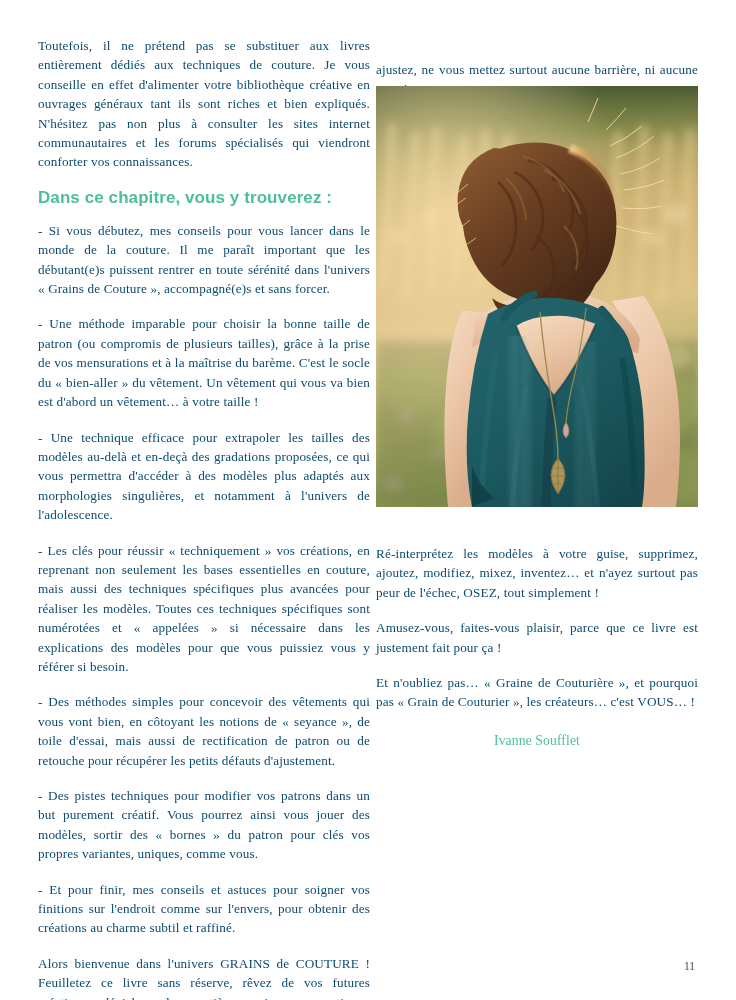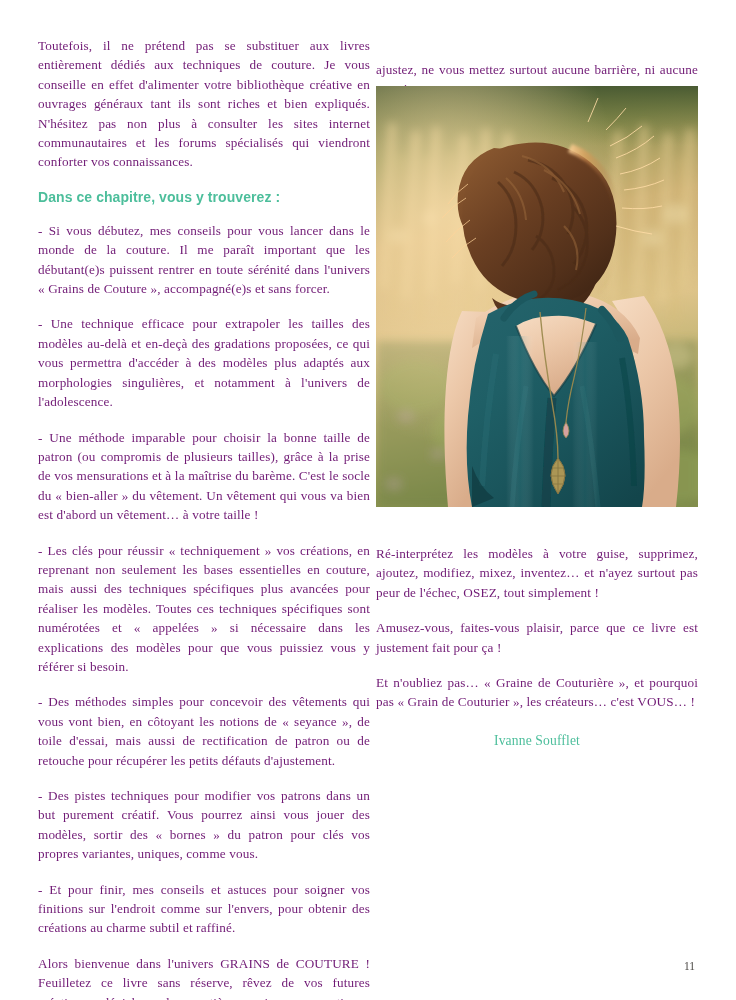--- a/index.html
+++ b/index.html
@@ -31,30 +31,30 @@
     width: 322px;
     margin-top: 24px;
   }
 
   p.body {
     margin: 0 0 16px 0;
     font-size: 13.2px;
     line-height: 19.4px;
     text-align: justify;
     text-justify: inter-word;
-    color: #701a75;
+    color: #0c4a6e;
     letter-spacing: 0.01em;
     hyphens: none;
   }
   p.body:last-child { margin-bottom: 0; }
 
   h2.section-heading {
     margin: 4px 0 14px 0;
     font-family: "Liberation Sans", "DejaVu Sans", sans-serif;
-    font-size: 14px;
+    font-size: 17px;
     font-weight: bold;
     line-height: 19px;
     color: #4cbe9b;
     letter-spacing: 0.005em;
   }
 
   .signature {
     margin-top: 20px;
     text-align: center;
     font-size: 13.6px;
@@ -89,22 +89,22 @@
 <body>
 
 <div class="page">
 
   <div class="col col-left">
     <p class="body">Toutefois, il ne prétend pas se substituer aux livres entièrement dédiés aux techniques de couture. Je vous conseille en effet d'alimenter votre bibliothèque créative en ouvrages généraux tant ils sont riches et bien expliqués. N'hésitez pas non plus à consulter les sites internet communautaires et les forums spécialisés qui viendront conforter vos connaissances.</p>
 
     <h2 class="section-heading">Dans ce chapitre, vous y trouverez :</h2>
 
     <p class="body">- Si vous débutez, mes conseils pour vous lancer dans le monde de la couture. Il me paraît important que les débutant(e)s puissent rentrer en toute sérénité dans l'univers « Grains de Couture », accompagné(e)s et sans forcer.</p>
+    <p class="body">- Une méthode imparable pour choisir la bonne taille de patron (ou compromis de plusieurs tailles), grâce à la prise de vos mensurations et à la maîtrise du barème. C'est le socle du « bien-aller » du vêtement. Un vêtement qui vous va bien est d'abord un vêtement… à votre taille !</p>
     <p class="body">- Une technique efficace pour extrapoler les tailles des modèles au-delà et en-deçà des gradations proposées, ce qui vous permettra d'accéder à des modèles plus adaptés aux morphologies singulières, et notamment à l'univers de l'adolescence.</p>
-    <p class="body">- Une méthode imparable pour choisir la bonne taille de patron (ou compromis de plusieurs tailles), grâce à la prise de vos mensurations et à la maîtrise du barème. C'est le socle du « bien-aller » du vêtement. Un vêtement qui vous va bien est d'abord un vêtement… à votre taille !</p>
     <p class="body">- Les clés pour réussir « techniquement » vos créations, en reprenant non seulement les bases essentielles en couture, mais aussi des techniques spécifiques plus avancées pour réaliser les modèles. Toutes ces techniques spécifiques sont numérotées et « appelées » si nécessaire dans les explications des modèles pour que vous puissiez vous y référer si besoin.</p>
     <p class="body">- Des méthodes simples pour concevoir des vêtements qui vous vont bien, en côtoyant les notions de « seyance », de toile d'essai, mais aussi de rectification de patron ou de retouche pour récupérer les petits défauts d'ajustement.</p>
     <p class="body">- Des pistes techniques pour modifier vos patrons dans un but purement créatif. Vous pourrez ainsi vous jouer des modèles, sortir des « bornes » du patron pour clés vos propres variantes, uniques, comme vous.</p>
     <p class="body">- Et pour finir, mes conseils et astuces pour soigner vos finitions sur l'endroit comme sur l'envers, pour obtenir des créations au charme subtil et raffiné.</p>
 
     <p class="body">Alors bienvenue dans l'univers GRAINS de COUTURE ! Feuilletez ce livre sans réserve, rêvez de vos futures créations, dénichez des matières uniques, assortissez, imaginez. Apprivoisez votre morphologie, essayez,</p>
   </div>
 
   <div class="col col-right">
     <p class="body">ajustez, ne vous mettez surtout aucune barrière, ni aucune pression.</p>

